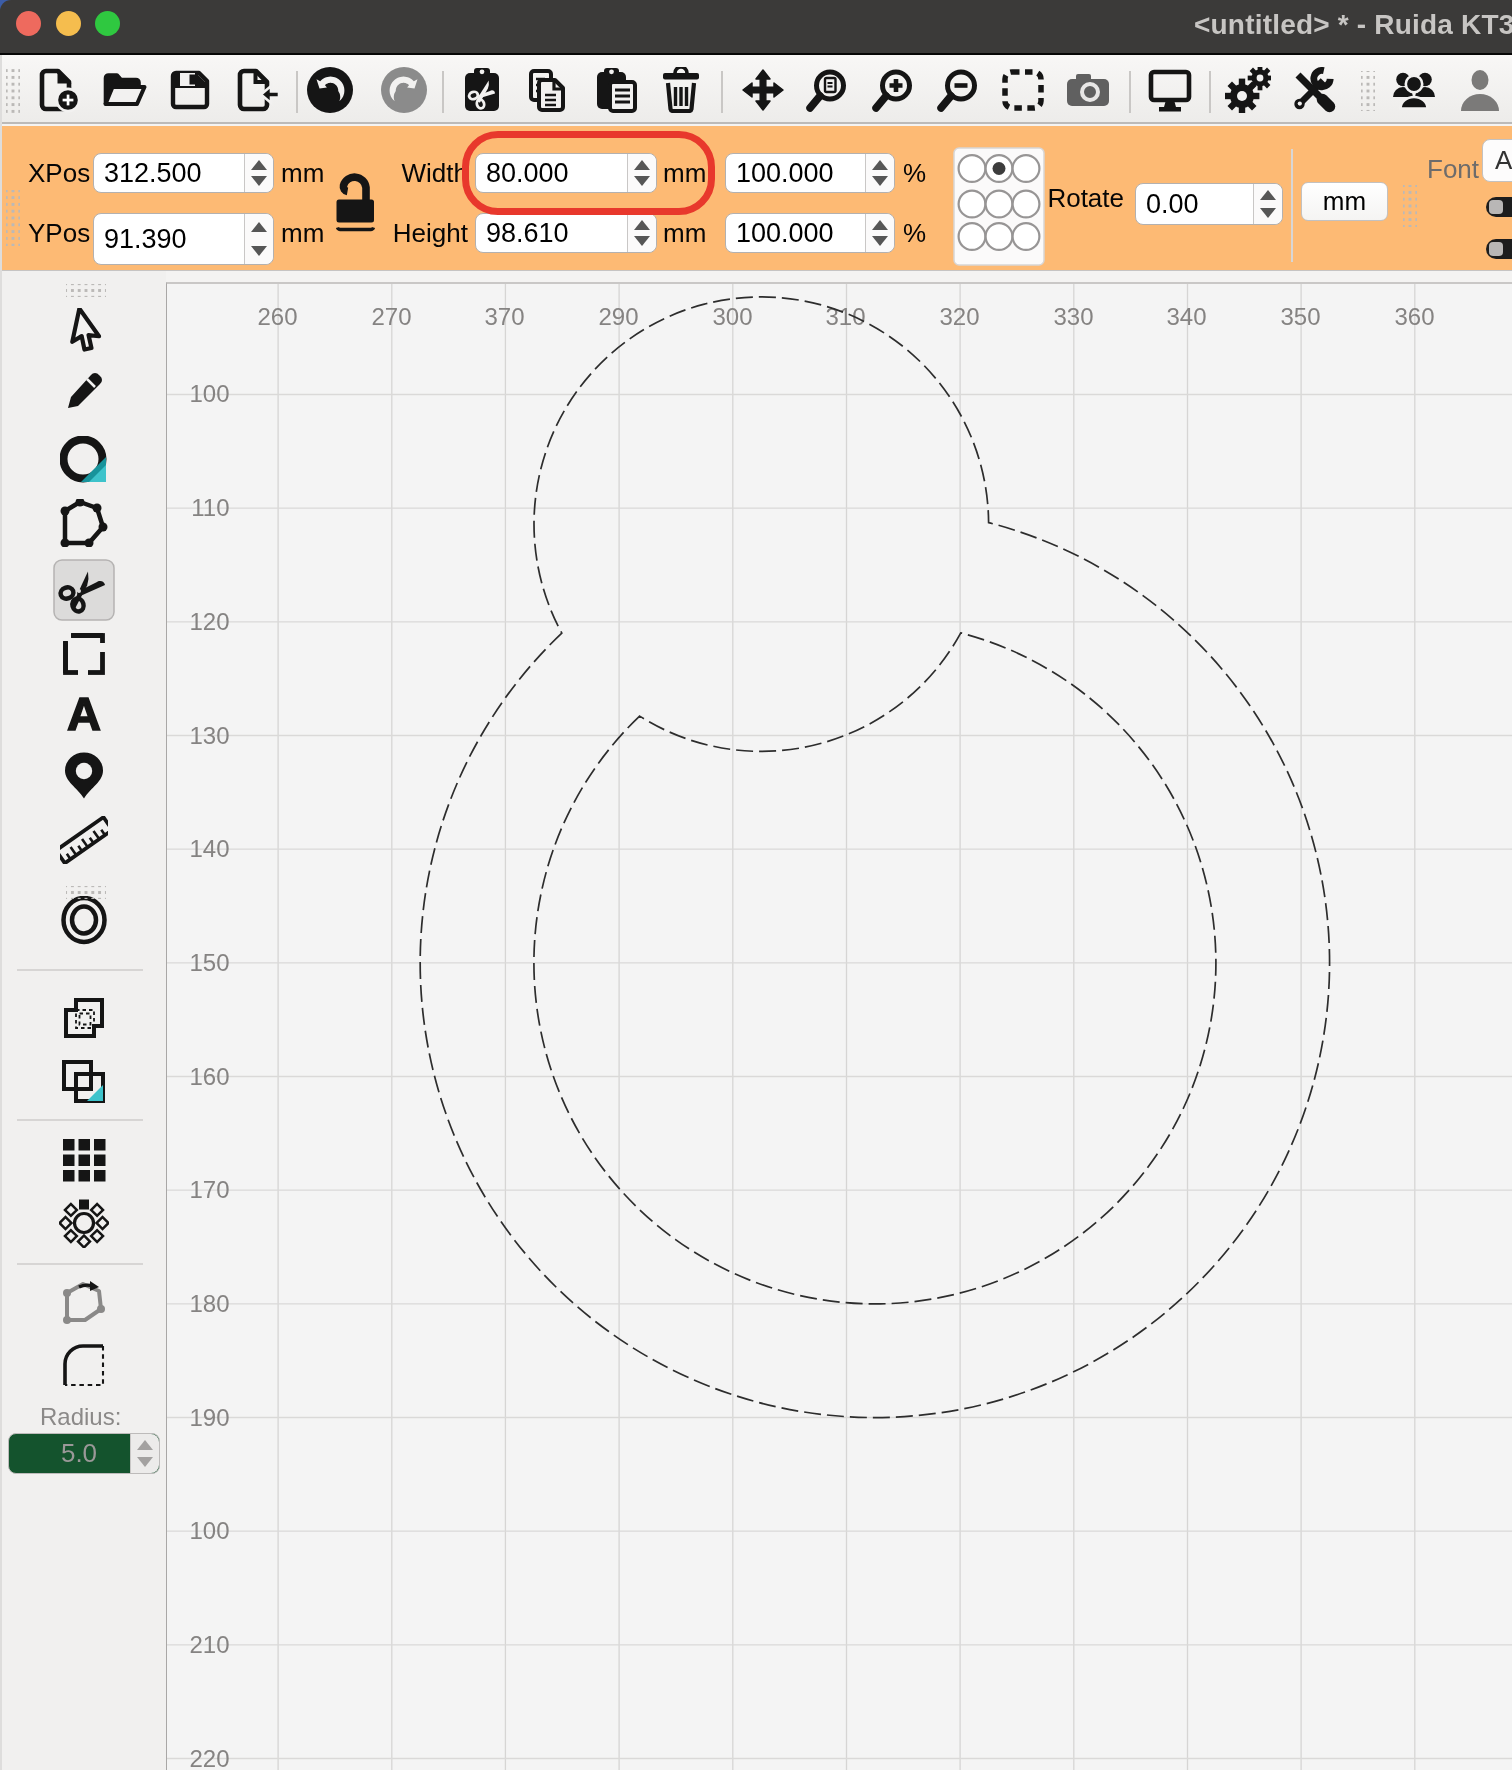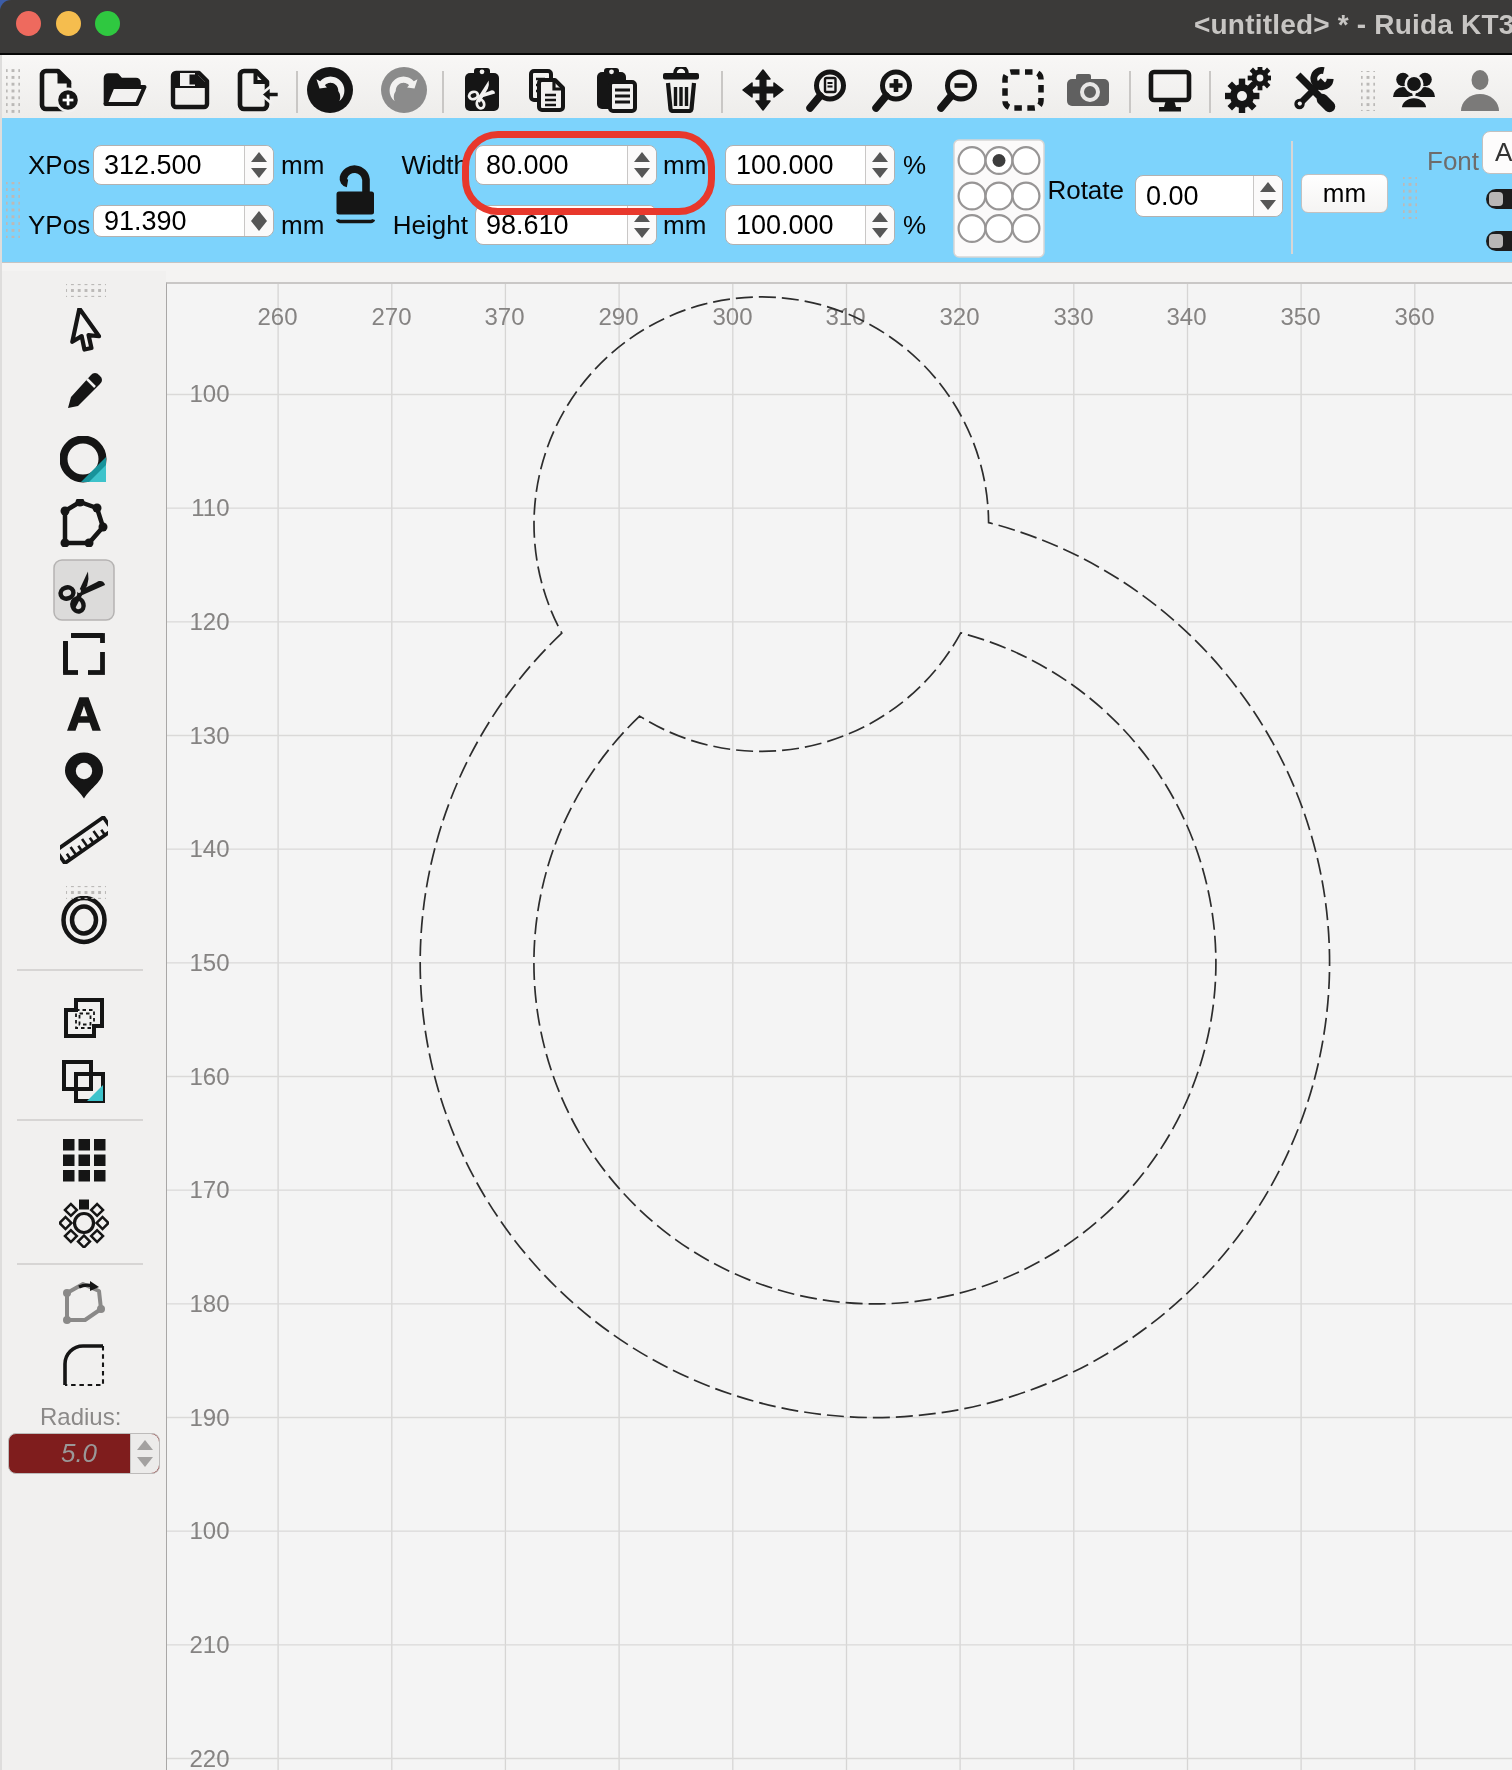--- a/index.html
+++ b/index.html
@@ -9,21 +9,21 @@
 
 #corner { left:0; top:0; width:26px; height:26px; background:#3c5da8; }
 #titlebar { left:0; top:0; width:1512px; height:54.5px; background:#3b3a39; border-bottom:2px solid #060606; border-top-left-radius:11px; }
 .light { top:11px; width:25px; height:25px; border-radius:50%; }
 #titletext { top:9px; left:1194px; width:320px; height:40px; overflow:hidden; font-size:28px; font-weight:bold; color:#c7c5c3; white-space:nowrap; letter-spacing:0.2px; }
 
 #tb1 { left:0; top:54.5px; width:1512px; height:69px; background:linear-gradient(#f8f7f6,#edecea); border-bottom:2px solid #bcbab8; }
 .sep1 { top:16px; width:2px; height:42px; background:#c9c7c5; }
 .dots { background-image:radial-gradient(circle, #bbb9b7 1.7px, rgba(0,0,0,0) 1.9px); background-size:6.8px 6.8px; background-position:center; }
 
-#tb2 { left:0; top:118px; width:1512px; height:145px; background:#7dd3fc; border-bottom:1.5px solid #c6c4c3; }
+#tb2 { left:0; top:126px; width:1512px; height:145px; background:#fdba74; border-bottom:1.5px solid #c6c4c3; }
 .lab { font-size:26px; color:#060606; height:40px; line-height:40px; white-space:nowrap; }
 .glab { font-size:26px; color:#6e6c6b; height:40px; line-height:40px; }
 .spin { background:#ffffff; border:1.5px solid #b3b1b0; border-radius:8px; }
 .spin .txt { position:absolute; left:10px; top:0; height:100%; font-size:27px; color:#000; display:flex; align-items:center; }
 .spbox { position:absolute; right:0; top:0; height:100%; width:29px; border-left:1.5px solid #c9c7c6; border-top-right-radius:8px; border-bottom-right-radius:8px; background:#fbfafa; }
 .tri { position:absolute; left:50%; width:0; height:0; border-left:8.5px solid rgba(0,0,0,0); border-right:8.5px solid rgba(0,0,0,0); transform:translateX(-50%); }
 .tri.up { border-bottom:10px solid #565656; top:16%; }
 .tri.dn { border-top:10px solid #565656; bottom:16%; }
 #redbox { left:462px; top:131px; width:253px; height:84px; border:7px solid #e8382c; border-radius:36px; z-index:50; }
 
@@ -199,21 +199,21 @@
   <div class="abs lab" style="left:28px; top:27px;">XPos</div>
   <div class="abs spin" style="left:93px; top:27px; width:181px; height:40px;">
       <div class="txt">312.500</div>
       <div class="spbox">
         <div class="tri up"></div>
         <div class="tri dn"></div>
       </div>
     </div>
   <div class="abs lab" style="left:281px; top:27px;">mm</div>
   <div class="abs lab" style="left:28px; top:87px;">YPos</div>
-  <div class="abs spin" style="left:93px; top:87px; width:181px; height:32px;">
+  <div class="abs spin" style="left:93px; top:87px; width:181px; height:52px;">
       <div class="txt">91.390</div>
       <div class="spbox">
         <div class="tri up"></div>
         <div class="tri dn"></div>
       </div>
     </div>
   <div class="abs lab" style="left:281px; top:87px;">mm</div>
   <div class="abs" id="lockicon" style="left:333px; top:46px;"><svg width="46" height="62" viewBox="0 0 46 62">
 <path d="M33 29 V15.5 A 11.5 11.5 0 0 0 10.5 13.5 A 5 5 0 0 0 14.5 19.5" fill="none" stroke="#151515" stroke-width="7.6"></path>
 <rect x="3.5" y="27.5" width="37.5" height="23" rx="2.5" fill="#151515"></rect>
@@ -390,21 +390,21 @@
       <svg class="abs" style="left:61px; top:1071px;" width="46" height="47" viewBox="0 0 46 47">
         <path d="M4 43 V22 a18 18 0 0 1 18 -18 H42" fill="none" stroke="#151515" stroke-width="3.6"></path>
 <path d="M42 4 V43 H4" fill="none" stroke="#151515" stroke-width="2.1" stroke-dasharray="4.5 3.8"></path>
       </svg>
     </div>
   <div class="abs dots" style="left:66px; top:615px; width:40px; height:13px;"></div>
   <div class="abs sepH" style="top:698px;"></div>
   <div class="abs sepH" style="top:848px;"></div>
   <div class="abs sepH" style="top:992px;"></div>
   <div class="abs rl" style="left:40px; top:1132px; color:#8b8988;">Radius:</div>
-  <div class="abs" style="left:8px; top:1162px; width:152px; height:41px; background:#7f1d1d; border:1.5px solid #bdbbba; border-radius:8px;font-style:italic;">
+  <div class="abs" style="left:8px; top:1162px; width:152px; height:41px; background:#14532d; border:1.5px solid #bdbbba; border-radius:8px;">
     <div class="abs" style="left:0; top:0; width:140px; height:100%; font-size:26px; color:#9a9898; display:flex; align-items:center; justify-content:center;">5.0</div>
     <div class="spbox" style="background:#ecebea;">
         <div class="tri up" style="border-bottom-color:#a3a1a0;"></div>
         <div class="tri dn" style="border-top-color:#a3a1a0;"></div>
       </div>
   </div>
 </div>
 
 <div class="abs" id="canvas">
   <svg id="gridsvg" width="1346" height="1499" style="position:absolute; left:0; top:0;">

